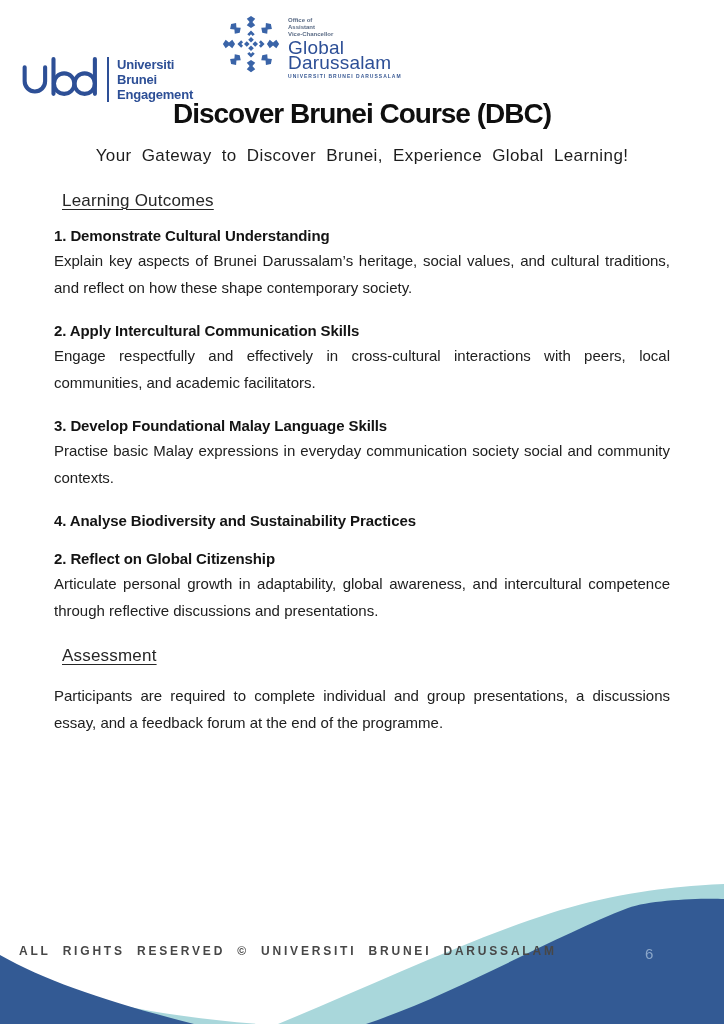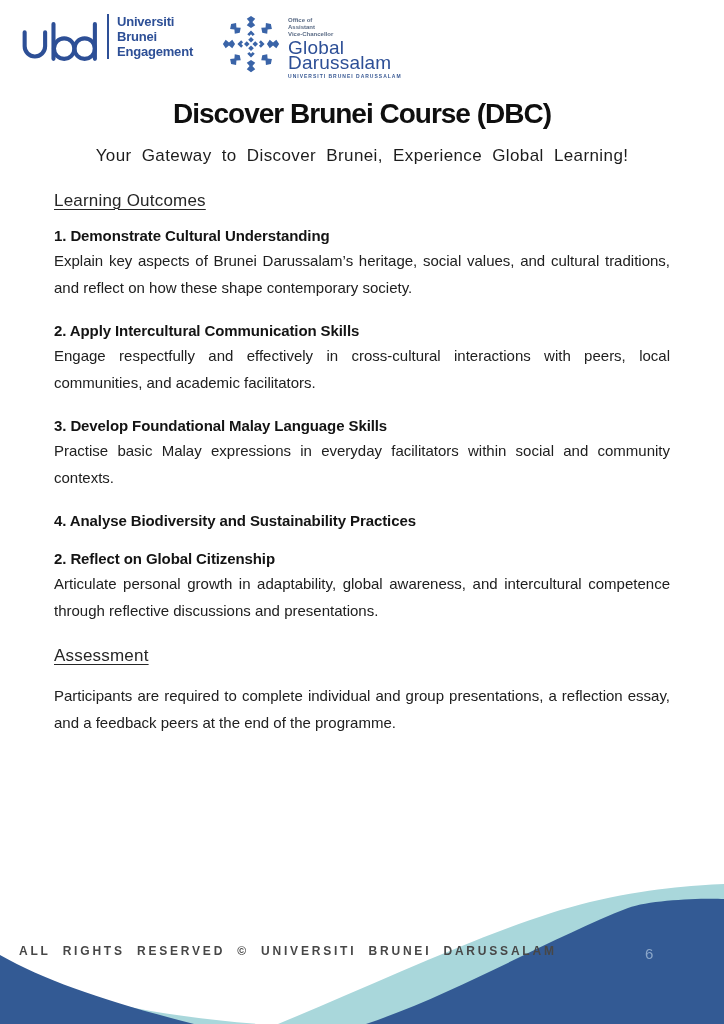--- a/index.html
+++ b/index.html
@@ -5,21 +5,21 @@
   html,body{margin:0;padding:0;}
   body{
     width:724px;height:1024px;position:relative;overflow:hidden;
     background:#ffffff;color:#1f1f1f;
     font-family:"Liberation Sans",sans-serif;
   }
   .page{position:absolute;inset:0;}
 
   
   header{position:absolute;top:14px;left:20px;display:flex;align-items:flex-start;gap:28px;}
-  .ubd-logo{display:flex;align-items:flex-start;}
+  .ubd-logo{display:flex;align-items:flex-end;margin-top:35px;}
   .ubd-mark{display:block;margin-top:6px;}
   .ubd-text{
     border-left:2.5px solid #2d4f96;margin-left:7px;padding-left:8px;
     font-weight:700;color:#2d4f96;font-size:13px;line-height:15px;letter-spacing:-0.2px;
   }
   .oge-logo{display:flex;align-items:flex-start;gap:7px;}
   .oge-text{padding-top:3px;}
   .oge-office{font-size:6px;line-height:7px;color:#5a6b85;font-weight:600;}
   .oge-global,.oge-engagement{font-size:19px;line-height:15px;color:#2d4f96;font-weight:500;letter-spacing:0.2px;}
   .oge-global{margin-top:2px;}
@@ -31,21 +31,21 @@
     font-size:28px;font-weight:800;letter-spacing:-1px;color:#0f0f0f;
   }
   .subtitle{
     position:absolute;top:146px;left:0;right:0;margin:0;text-align:center;
     font-size:17px;letter-spacing:0.4px;word-spacing:5px;color:#1d1d1d;
   }
 
   
   main{position:absolute;top:191px;left:54px;width:616px;}
   .sec-heading{
-    margin:0 0 16px 0;font-size:17px;font-weight:400;color:#262626;
+    margin:0 0 16px 8px;font-size:17px;font-weight:400;color:#262626;
     text-decoration:underline;text-underline-offset:3px;text-decoration-thickness:1px;
     letter-spacing:0.2px;
   }
   .item{margin-bottom:21px;}
   .item-title{font-size:15px;font-weight:700;color:#141414;margin:0 0 3px 0;letter-spacing:-0.1px;}
   .para{font-size:15px;line-height:27px;text-align:justify;margin:0;color:#202020;}
   .assessment{margin-top:22px;}
   .assessment .para{margin-top:16px;}
 
   
@@ -131,34 +131,34 @@
       <div class="item">
         <div class="item-title">1. Demonstrate Cultural Understanding</div>
         <p class="para">Explain key aspects of Brunei Darussalam’s heritage, social values, and cultural traditions, and reflect on how these shape contemporary society.</p>
       </div>
       <div class="item">
         <div class="item-title">2. Apply Intercultural Communication Skills</div>
         <p class="para">Engage respectfully and effectively in cross-cultural interactions with peers, local communities, and academic facilitators.</p>
       </div>
       <div class="item">
         <div class="item-title">3. Develop Foundational Malay Language Skills</div>
-        <p class="para">Practise basic Malay expressions in everyday facilitators within social and community contexts.</p>
+        <p class="para">Practise basic Malay expressions in everyday communication society social and community contexts.</p>
       </div>
       <div class="item">
         <div class="item-title">4. Analyse Biodiversity and Sustainability Practices</div>
       </div>
       <div class="item">
         <div class="item-title">2. Reflect on Global Citizenship</div>
         <p class="para">Articulate personal growth in adaptability, global awareness, and intercultural competence through reflective discussions and presentations.</p>
       </div>
     </section>
 
     <section class="assessment">
       <h2 class="sec-heading">Assessment</h2>
-      <p class="para">Participants are required to complete individual and group presentations, a reflection essay, and a feedback peers at the end of the programme.</p>
+      <p class="para">Participants are required to complete individual and group presentations, a discussions essay, and a feedback forum at the end of the programme.</p>
     </section>
   </main>
 
   <footer>
     <svg class="waves" width="724" height="170" viewBox="0 0 724 170" aria-hidden="true">
 
       <path d="M 278 170 C 380 128 500 70 590 48 C 645 35 695 31 724 30 L 724 170 Z" fill="#a9d7db"></path>
       <path d="M 366 170 C 455 140 555 82 628 54 C 650 46 700 44 724 45 L 724 170 Z" fill="#335a94"></path>
 
       <path d="M 0 106 C 55 140 135 160 258 170 L 0 170 Z" fill="#a9d7db"></path>

